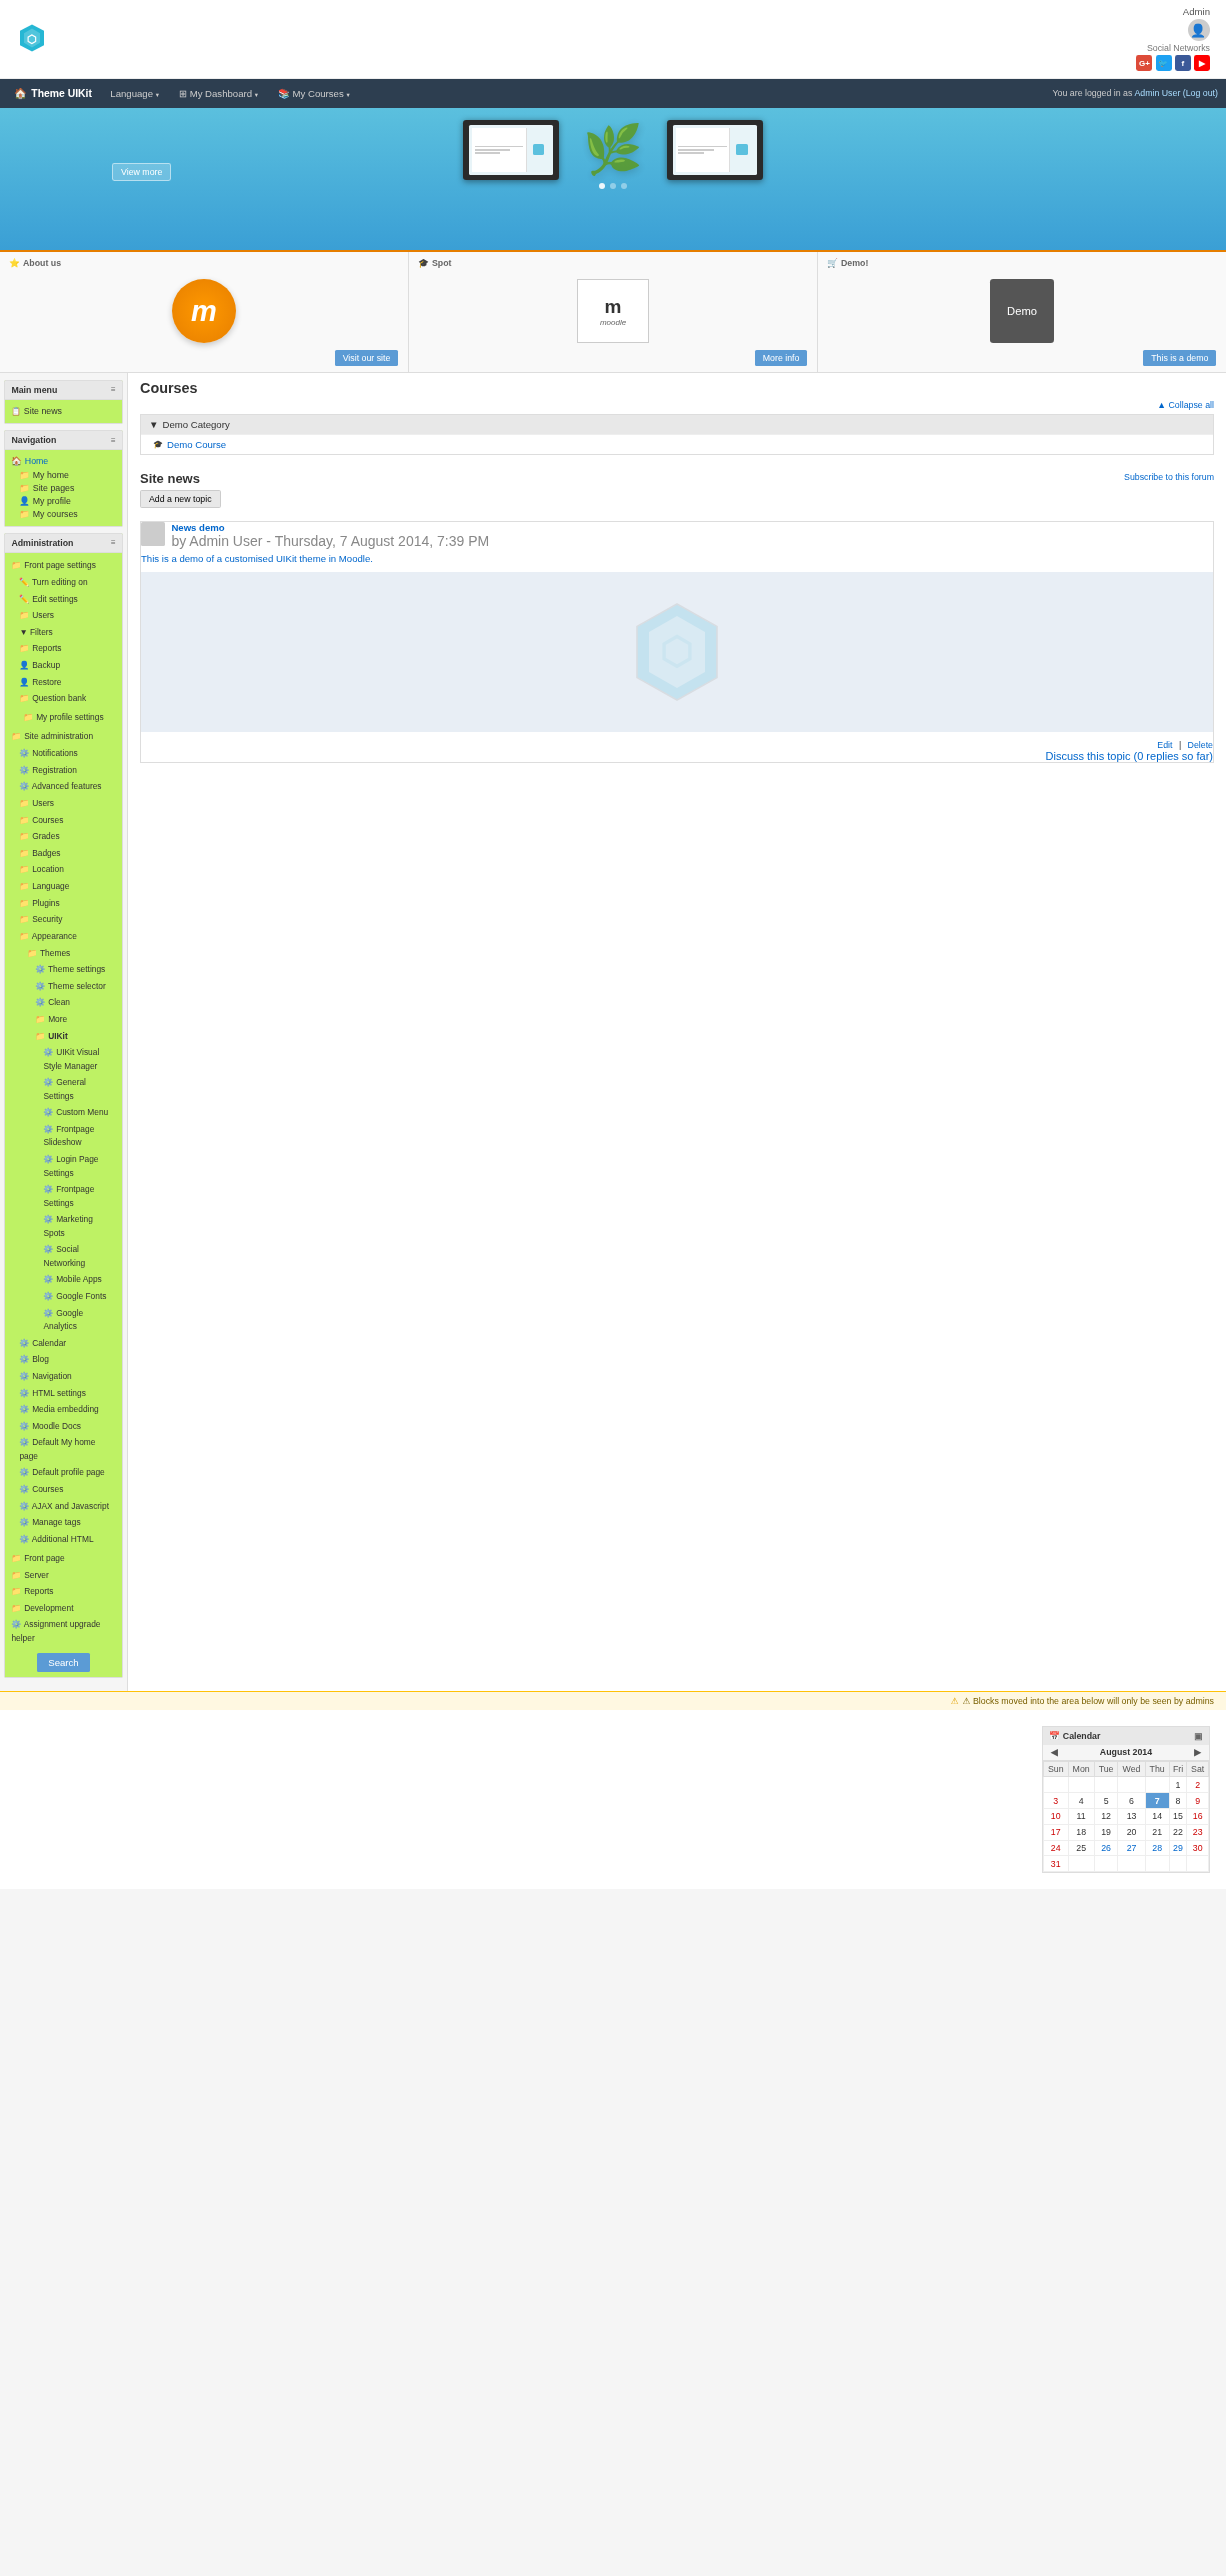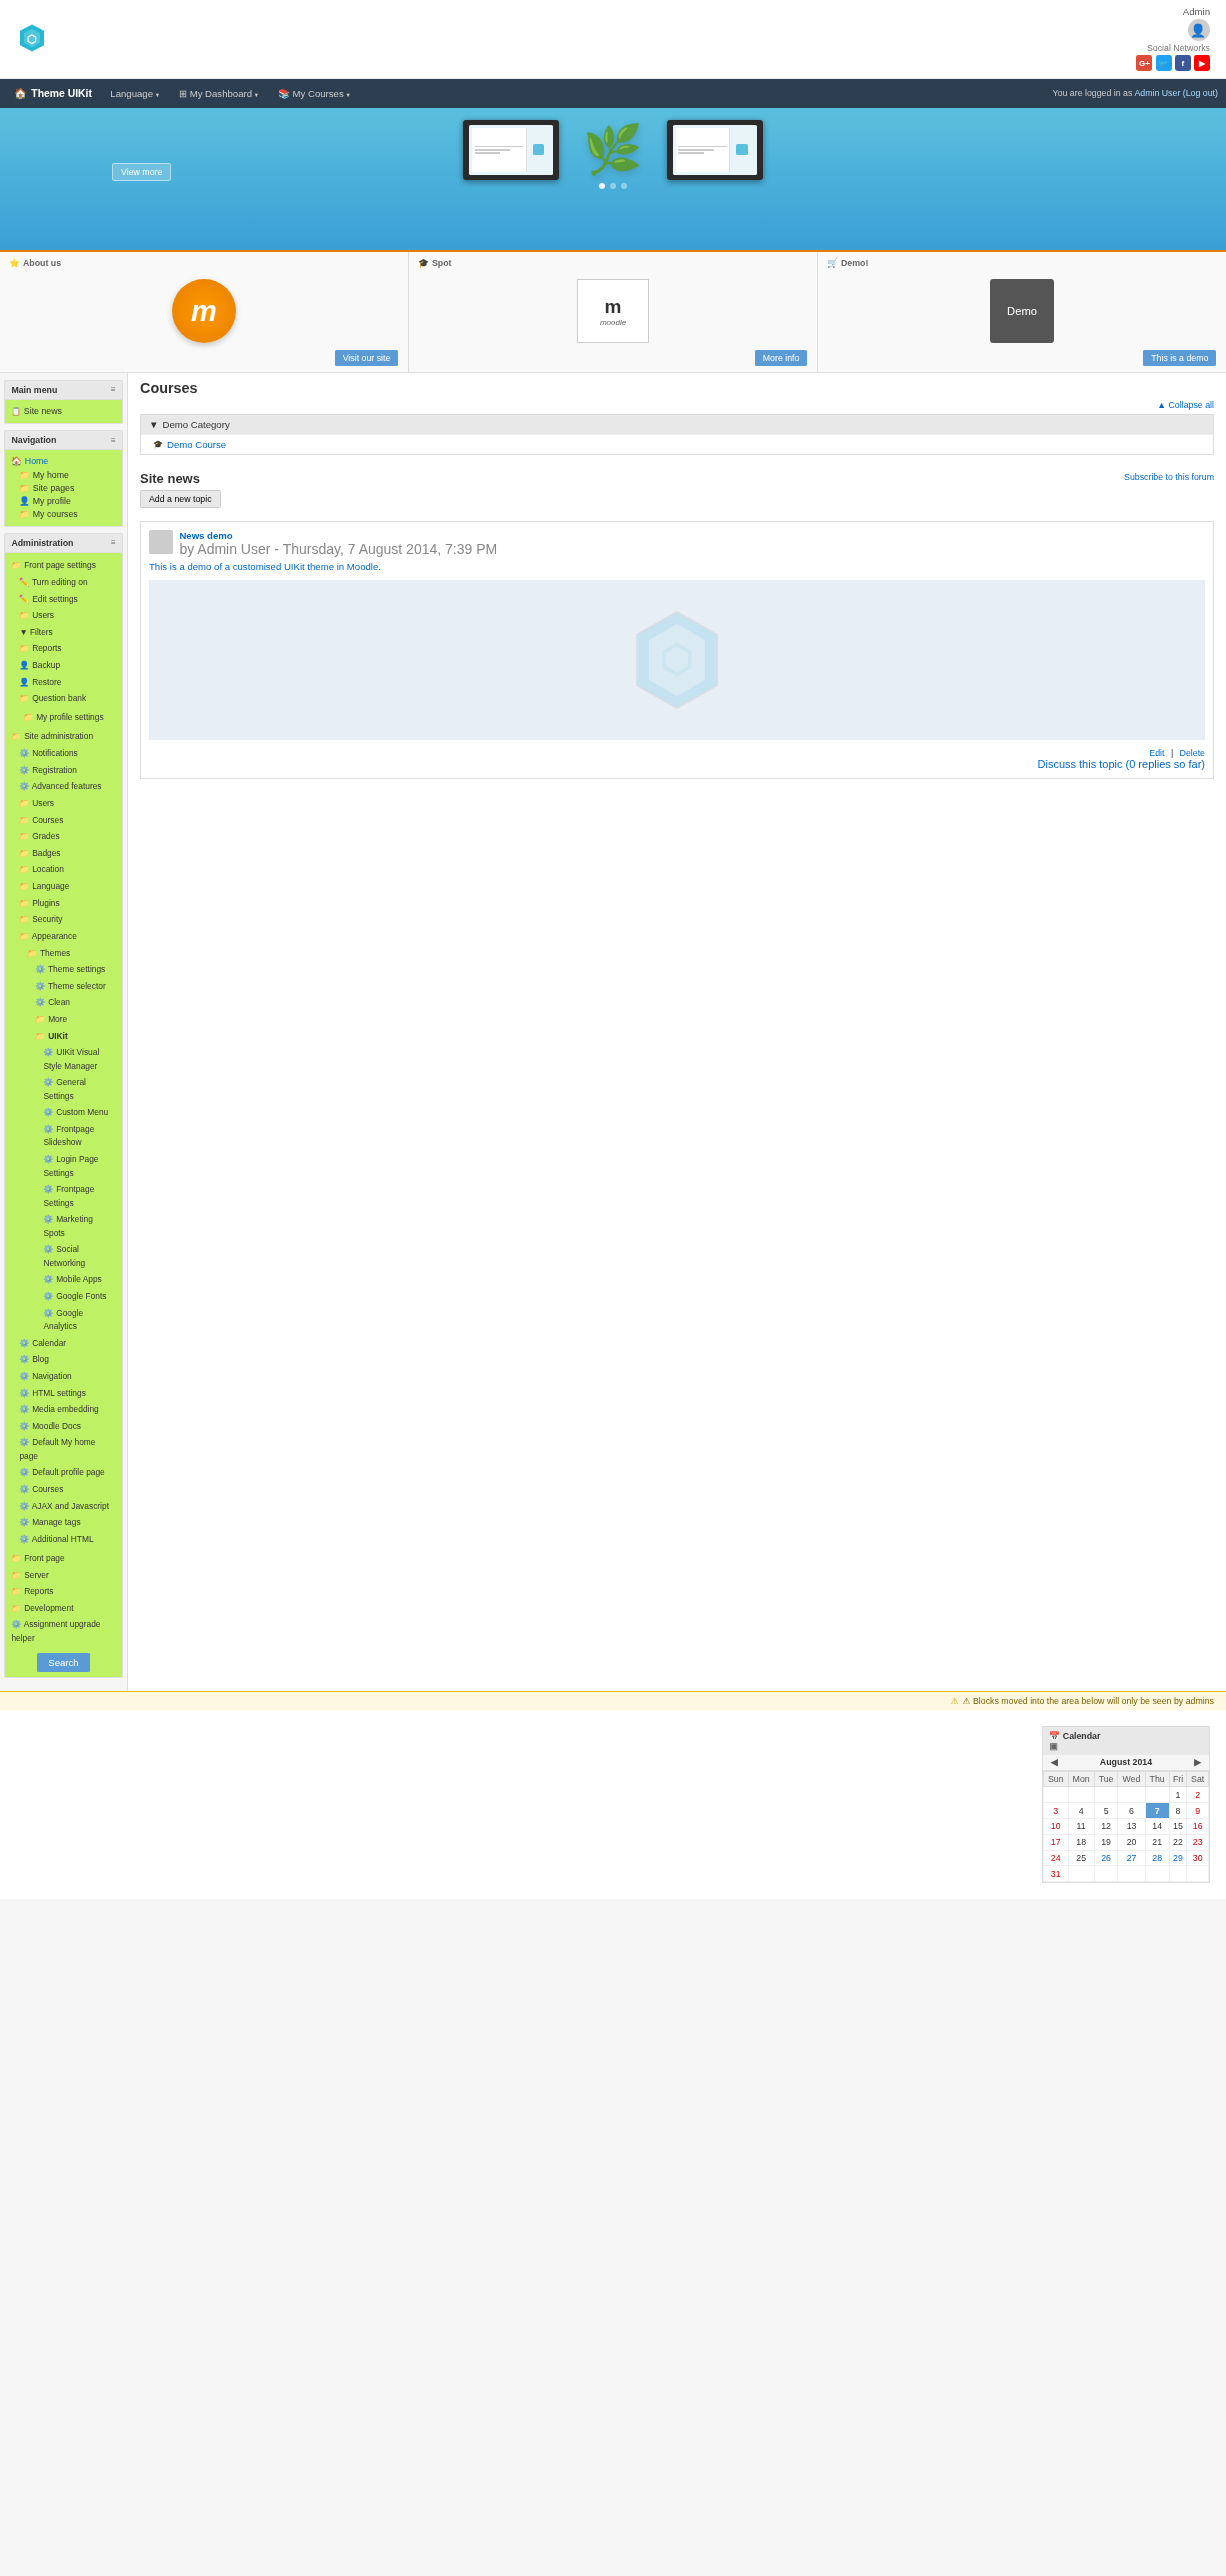--- a/index.html
+++ b/index.html
@@ -37,32 +37,32 @@
     .courses-header { font-size: 14.4px; font-weight: bold; color: #333; margin-bottom: 4px; }
     .collapse-all { text-align: right; font-size: 8.8px; color: #0066cc; cursor: pointer; margin-bottom: 4px; }
     .category-block { border: 0.8px solid #ddd; margin-bottom: 6.4px; }
     .category-header { background: #e8e8e8; padding: 4px 8px; font-size: 9.6px; display: flex; align-items: center; gap: 4px; }
     .course-item { padding: 4px 12px; border-top: 0.8px solid #eee; display: flex; align-items: center; gap: 4px; font-size: 9.6px; color: #0066cc; cursor: pointer; }
 
     
     .site-news-header { font-size: 13px; font-weight: bold; margin: 9.6px 0 4px; color: #333; }
     .subscribe-link { float: right; font-size: 8.8px; color: #0066cc; cursor: pointer; margin-top: 4px; }
     .add-topic-btn { background: #e8e8e8; border: 0.8px solid #ccc; padding: 3.2px 8px; font-size: 8.8px; cursor: pointer; border-radius: 1.6px; margin-bottom: 6.4px; }
-    .news-post { border: 0.8px solid #ddd; background: #fff; padding: 8px; }
+    .news-post { border: 0.8px solid #ddd; background: #fff; }
     .news-post-header { display: flex; align-items: flex-start; gap: 6.4px; margin-bottom: 4px; }
     .avatar-placeholder { width: 24px; height: 24px; background: #ccc; border-radius: 1.6px; flex-shrink: 0; }
     .news-post-title { font-size: 9.6px; font-weight: bold; color: #0066cc; }
     .news-post-meta { font-size: 14px; color: #888; }
     .news-post-text { font-size: 9.6px; color: #0066cc; margin-bottom: 6.4px; }
     .news-post-image { display: flex; justify-content: center; padding: 16px; background: #e8eef5; margin: 8px 0; min-height: 160px; align-items: center; }
     .news-post-discuss { text-align: right; font-size: 8.8px; color: #0066cc; }
 
     
     .calendar-block { background: #fff; border: 0.8px solid #ddd; margin: 8px 0 8px auto; width: 168px; }
-    .calendar-header { background: #e8e8e8; padding: 4px 6.4px; font-size: 8.8px; font-weight: bold; display: flex; justify-content: space-between; align-items: flex-start; flex-direction: column; }
+    .calendar-header { background: #e8e8e8; padding: 4px 6.4px; font-size: 8.8px; font-weight: bold; display: flex; justify-content: space-between; align-items: flex-start; }
     .calendar-month-nav { display: flex; justify-content: space-between; align-items: center; padding: 2.4px 4px; background: #f5f5f5; border-bottom: 0.8px solid #ddd; font-size: 8.8px; font-weight: bold; }
     .cal-nav { cursor: pointer; color: #555; padding: 0 4px; }
     .calendar-table { width: 100%; border-collapse: collapse; font-size: 8.8px; }
     .calendar-table th { text-align: center; padding: 2.4px 1.6px; background: #f0f0f0; color: #555; border: 0.8px solid #ddd; font-weight: normal; }
     .calendar-table td { text-align: center; padding: 2.4px 1.6px; border: 0.8px solid #eee; cursor: pointer; }
     .calendar-table td.today { background: #5b9bd5; color: #fff; font-weight: bold; }
     .calendar-table td.weekend { color: #c00; }
     .calendar-table td.link-day { color: #0066cc; }
 
     

